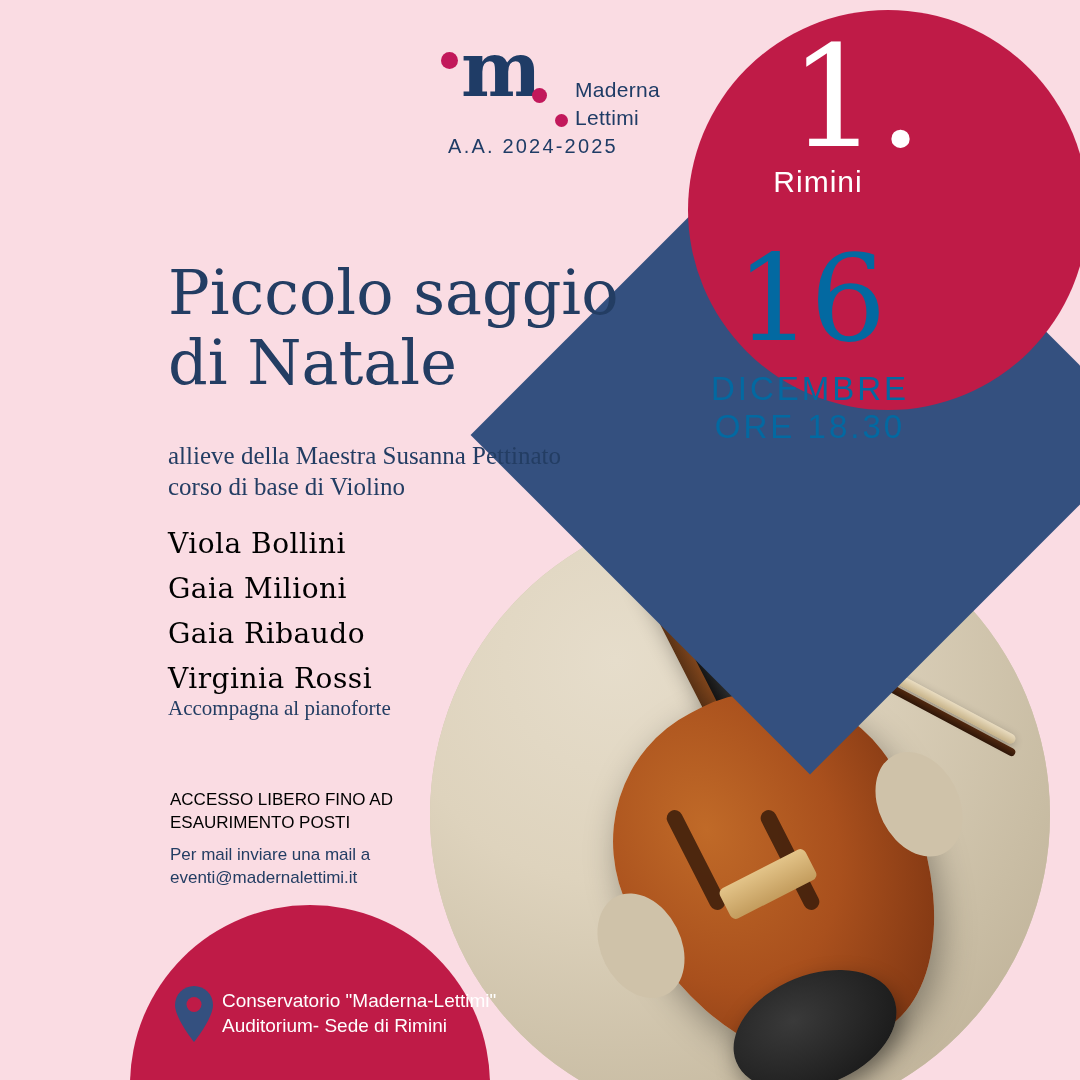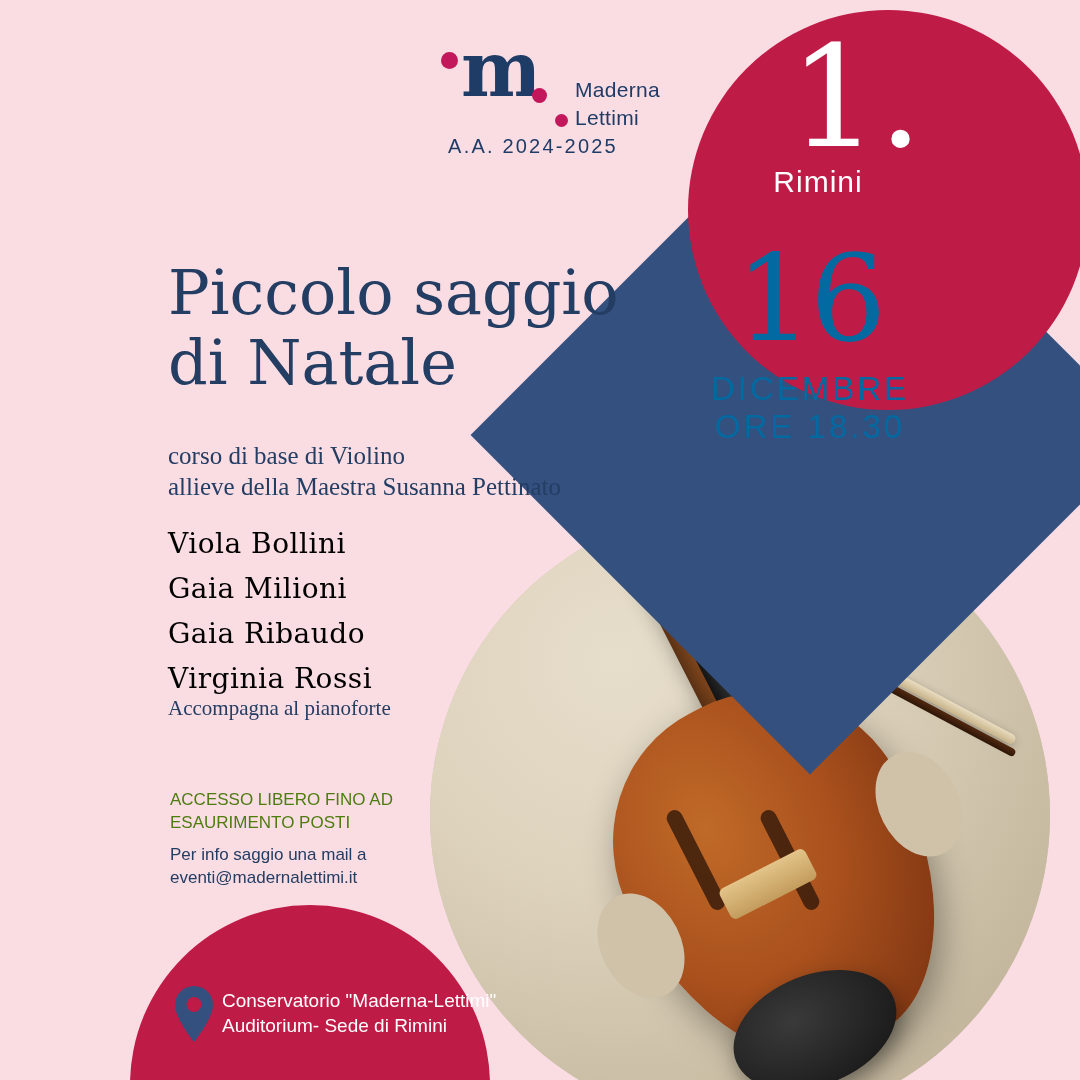--- a/index.html
+++ b/index.html
@@ -364,21 +364,21 @@
     z-index: 6;
   }
   .access {
     position: absolute;
     left: 170px;
     top: 788px;
     width: 320px;
     font-family: "Liberation Sans", sans-serif;
     font-size: 17px;
     line-height: 23px;
-    color: #4d7c0f;
+    color: #000000;
     z-index: 6;
   }
   .info {
     position: absolute;
     left: 170px;
     top: 843px;
     width: 330px;
     font-family: "Liberation Sans", sans-serif;
     font-size: 17px;
     line-height: 23px;
@@ -433,42 +433,42 @@
     <div class="violin-bridge"></div>
     <div class="violin-chinrest"></div>
   </div>
 
   <div class="headline">
     <div>Piccolo saggio</div>
     <div>di Natale</div>
   </div>
 
   <div class="subtitle">
+    <div>allieve della Maestra Susanna Pettinato</div>
     <div>corso di base di Violino</div>
-    <div>allieve della Maestra Susanna Pettinato</div>
   </div>
 
   <div class="students">
     <div>Viola Bollini</div>
     <div>Gaia Milioni</div>
     <div>Gaia Ribaudo</div>
     <div>Virginia Rossi</div>
   </div>
 
   <div class="piano">
     <div>Accompagna al pianoforte</div>
   </div>
 
   <div class="access">
     <div>ACCESSO LIBERO FINO AD</div>
     <div> ESAURIMENTO POSTI</div>
   </div>
 
   <div class="info">
-    <div>Per info saggio una mail a</div>
+    <div>Per mail inviare una mail a</div>
     <div>eventi@madernalettimi.it</div>
   </div>
 
   <div class="venue-circle"></div>
   <svg class="pin-icon" viewBox="0 0 44 58">
     <path d="M22 1C11.5 1 3 9.5 3 20c0 13.5 19 37 19 37s19-23.5 19-37C41 9.5 32.5 1 22 1z" fill="#34507f"></path>
     <circle cx="22" cy="19.5" r="7.5" fill="#bf1b47"></circle>
   </svg>
   <div class="venue-text">
     <div>Conservatorio "Maderna-Lettimi"</div>

